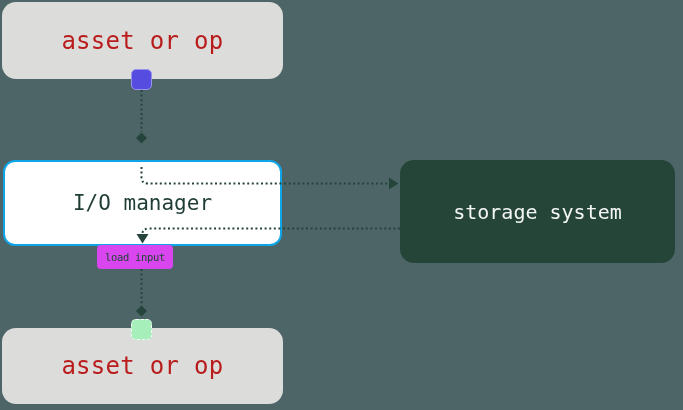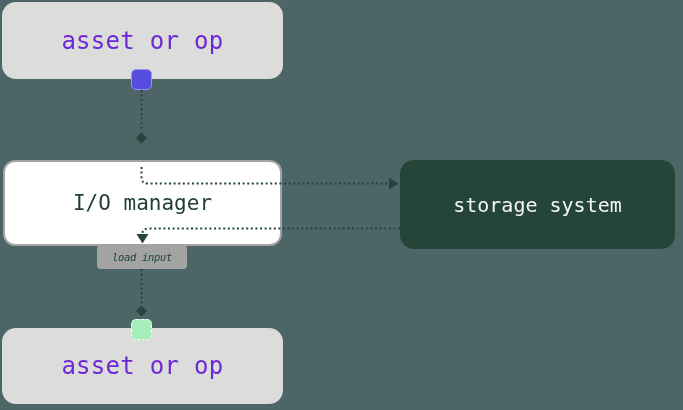--- a/index.html
+++ b/index.html
@@ -17,36 +17,36 @@
   .node {
     position: absolute;
     display: flex;
     align-items: center;
     justify-content: center;
     box-sizing: border-box;
   }
   .node-gray {
     background: #dcdcda;
     border-radius: 14px;
-    color: #6d28d9;
+    color: #b91c1c;
     font-size: 24px;
     letter-spacing: 0.3px;
   }
   .node-asset-top { left: 2px; top: 2px; width: 281px; height: 77px; }
   .node-asset-bottom { left: 2px; top: 328px; width: 281px; height: 76px; }
   .node-io {
     left: 3px; top: 160px; width: 279px; height: 86px;
     background: #ffffff;
-    border: 2px solid #a3a3a3;
+    border: 2px solid #0ea5e9;
     border-radius: 12px;
     color: #1f3d36;
     font-size: 21px;
   }
   .node-storage {
-    left: 400px; top: 160px; width: 275px; height: 89px;
+    left: 400px; top: 160px; width: 275px; height: 103px;
     background: #254539;
     border-radius: 14px;
     color: #f4f6f5;
     font-size: 20px;
   }
   .flow-svg {
     position: absolute;
     left: 0; top: 0;
     width: 683px; height: 410px;
     pointer-events: none;
@@ -76,24 +76,23 @@
     border-radius: 4px;
     font-size: 10.5px;
     letter-spacing: -0.3px;
   }
   .badge-handle-output {
     left: 97px; top: 143px; width: 90px;
     background: #5a50e0;
     color: #ffffff;
   }
   .badge-load-input {
-    left: 97px; top: 245px; width: 90px;
-    background: #a3a3a3;
+    left: 97px; top: 245px; width: 76px;
+    background: #d946ef;
     color: #1e4634;
-    font-style: italic;
   }
 </style>
 </head>
 <body>
 
 <div class="stage">
 
   <div class="node node-gray node-asset-top">
     <span>asset or op</span>
   </div>

